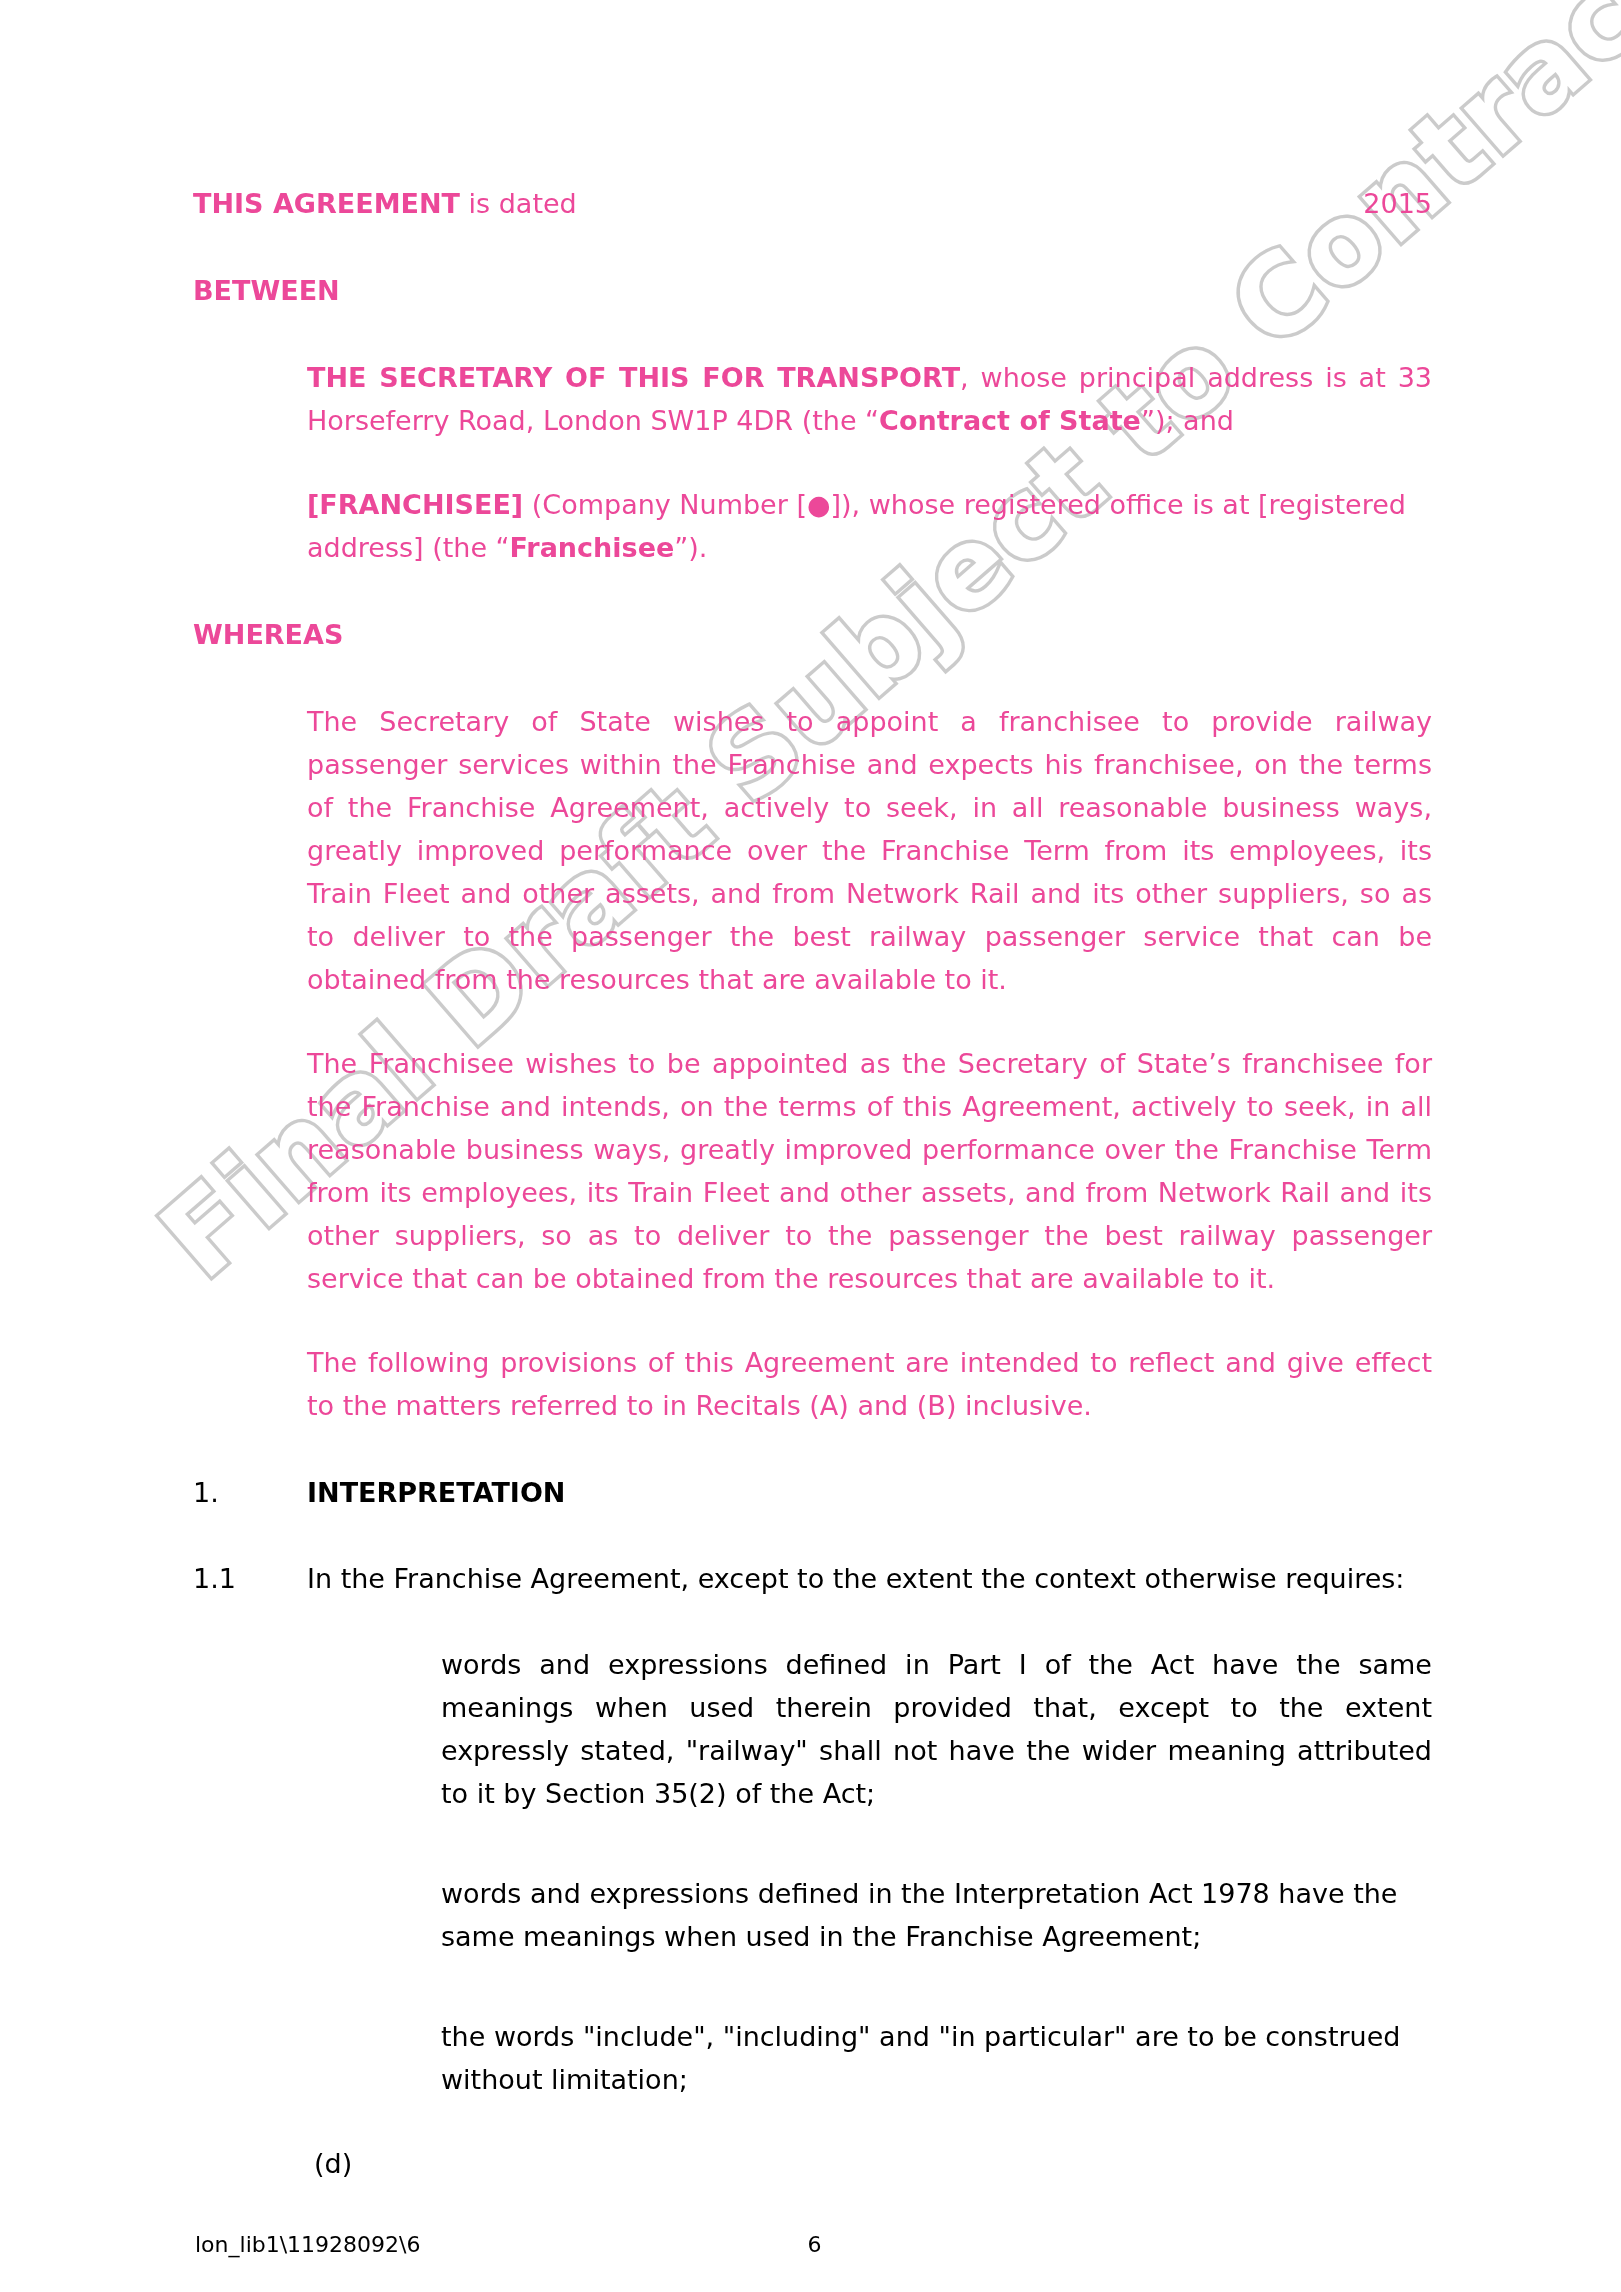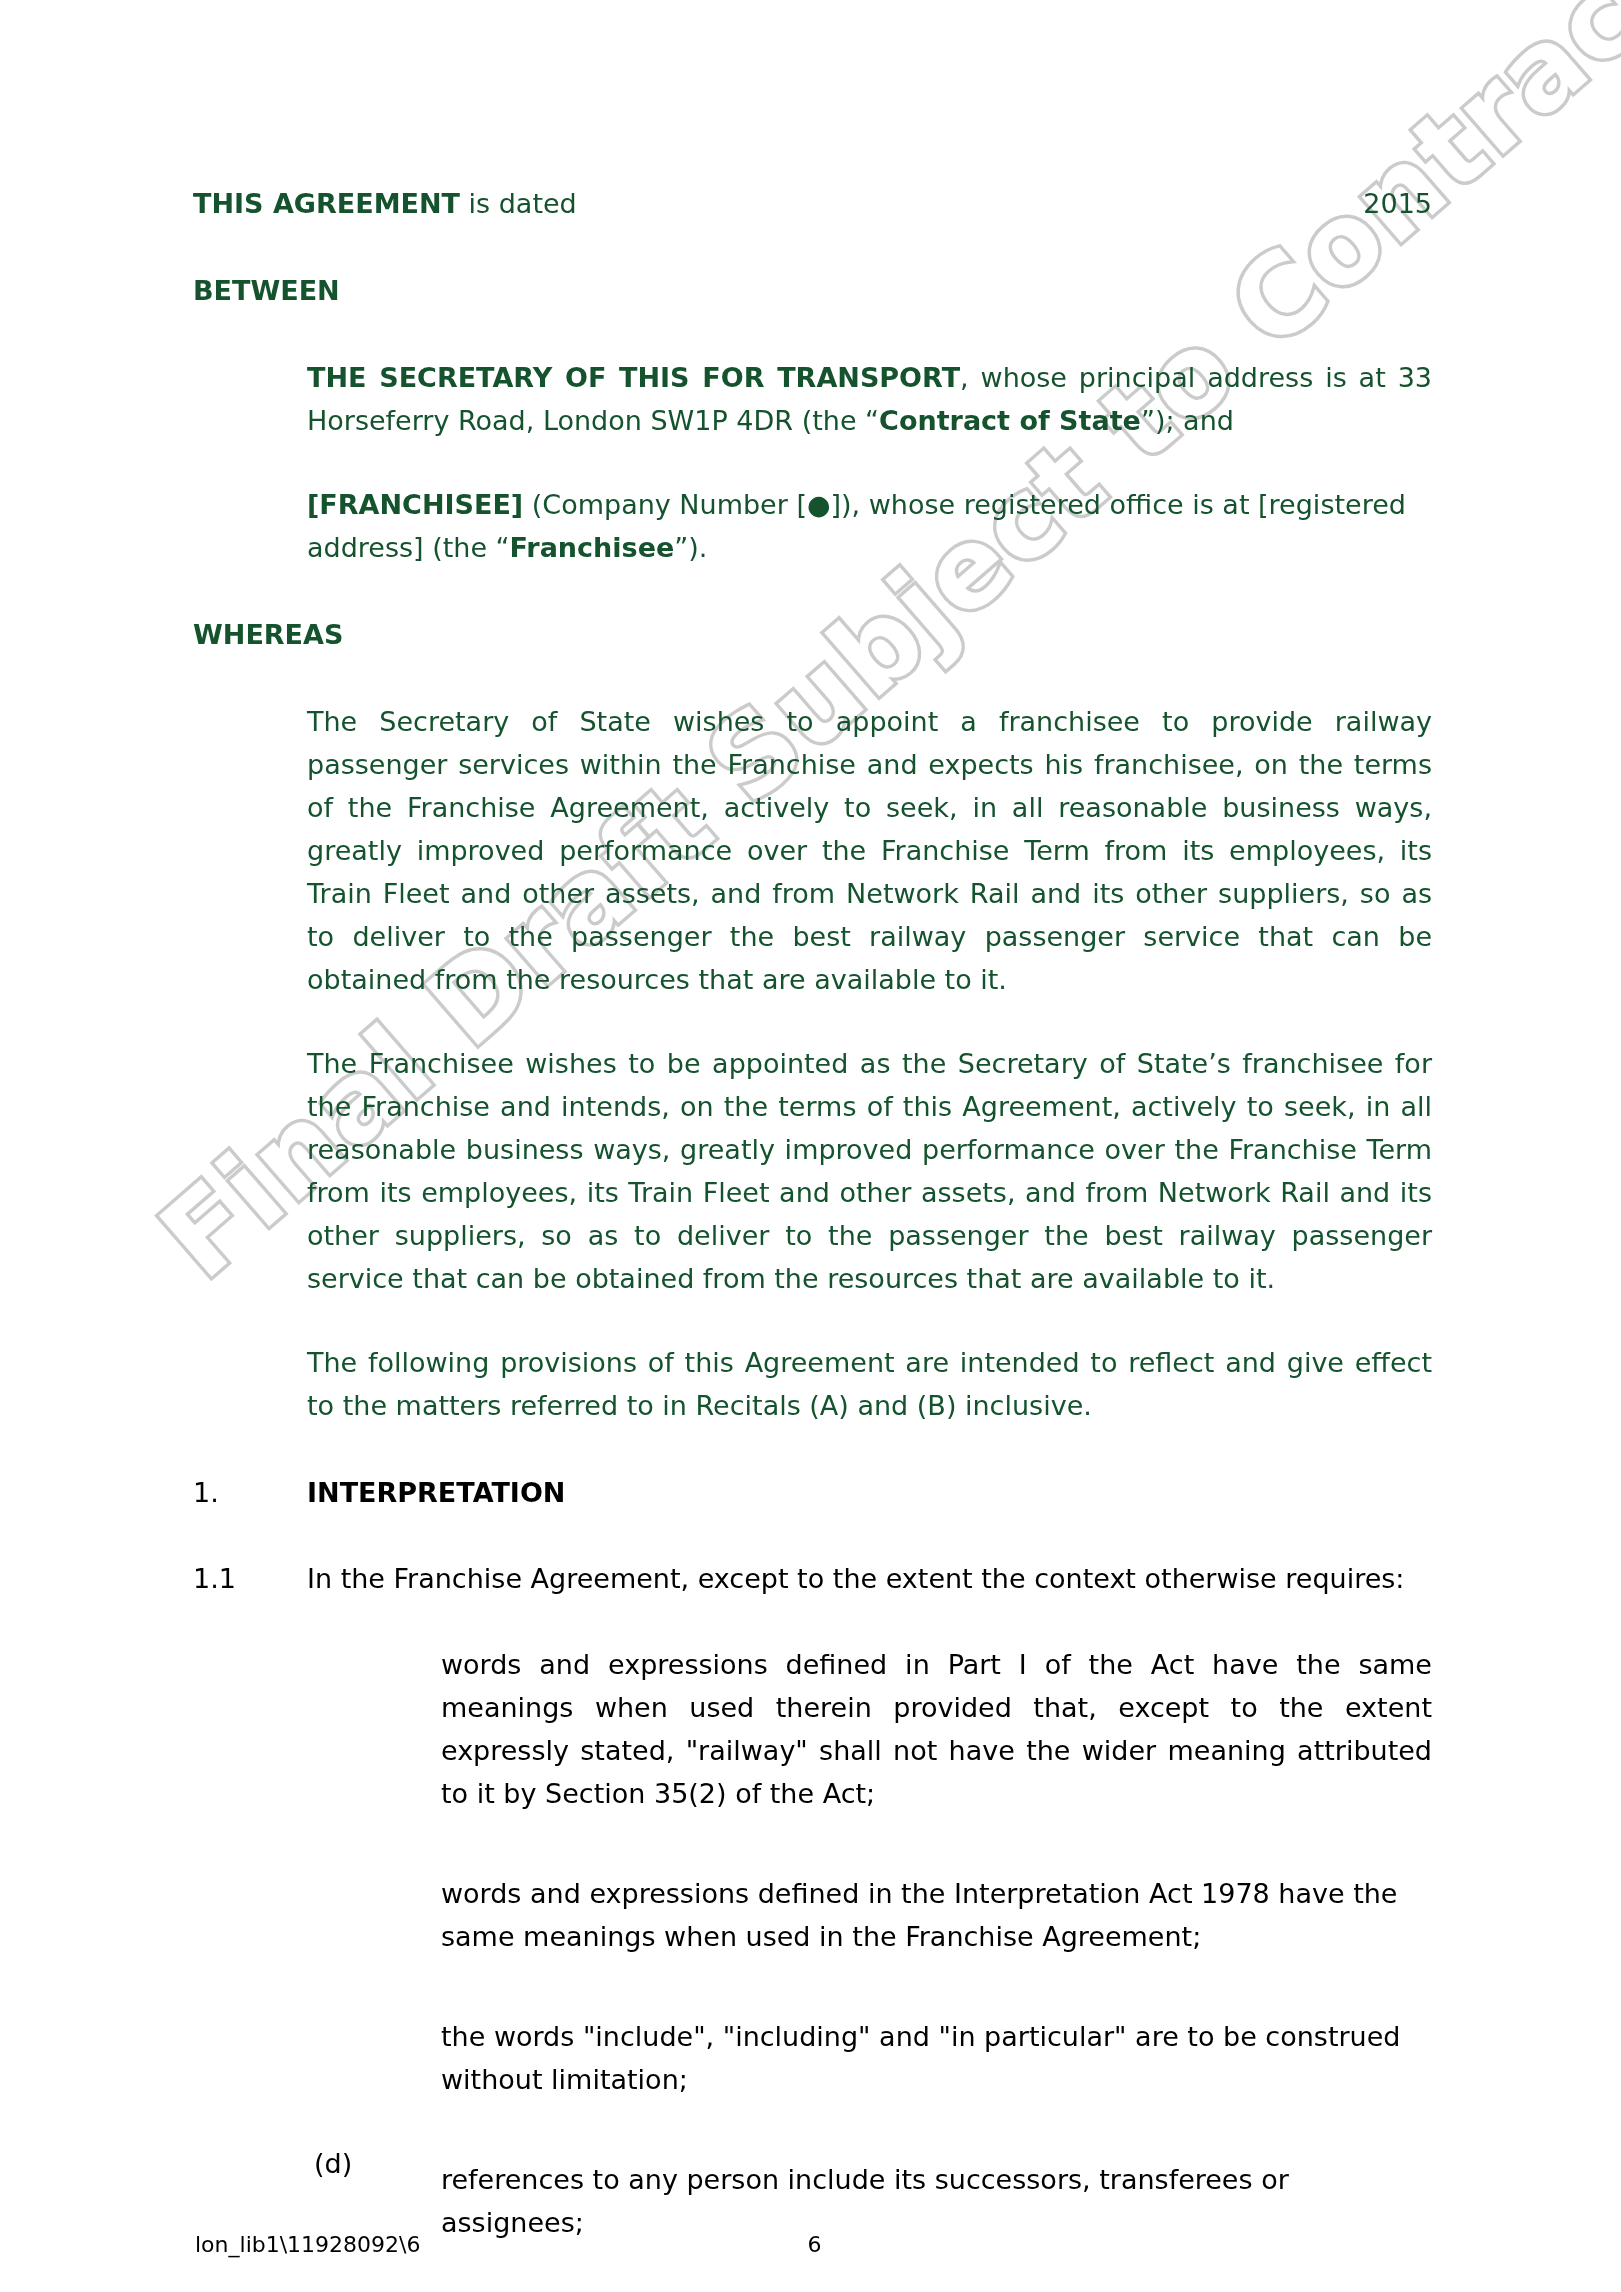--- a/index.html
+++ b/index.html
@@ -64,21 +64,21 @@
     left: 193px;
     top: 182px;
     width: 1239px;
   }
 
   
   .t {
     font-size: 27px;
     line-height: 43px;
     font-family: "DejaVu Sans", sans-serif;
-    color: #14532d;
+    color: #ec4899;
   }
 
   .bold { font-weight: 700; }
 
   
   .dated-row {
     display: flex;
     justify-content: space-between;
     align-items: baseline;
     width: 100%;
@@ -217,21 +217,20 @@
         <div class="sub-text ragged">words and expressions defined in the Interpretation Act 1978 have the same meanings when used in the Franchise Agreement;</div>
       </div>
 
       <div class="sub-row">
         <div class="sub-num"></div>
         <div class="sub-text ragged">the words "include", "including" and "in particular" are to be construed without limitation;</div>
       </div>
 
       <div class="sub-row extra-gap">
         <div class="sub-num">(d)</div>
-        <div class="sub-text ragged">references to any person include its successors, transferees or assignees;</div>
       </div>
 
     </div>
 
     <div class="footer">
       <div class="footer-ref">lon_lib1\11928092\6</div>
       <div class="footer-page">6</div>
     </div>
 
   </div>

